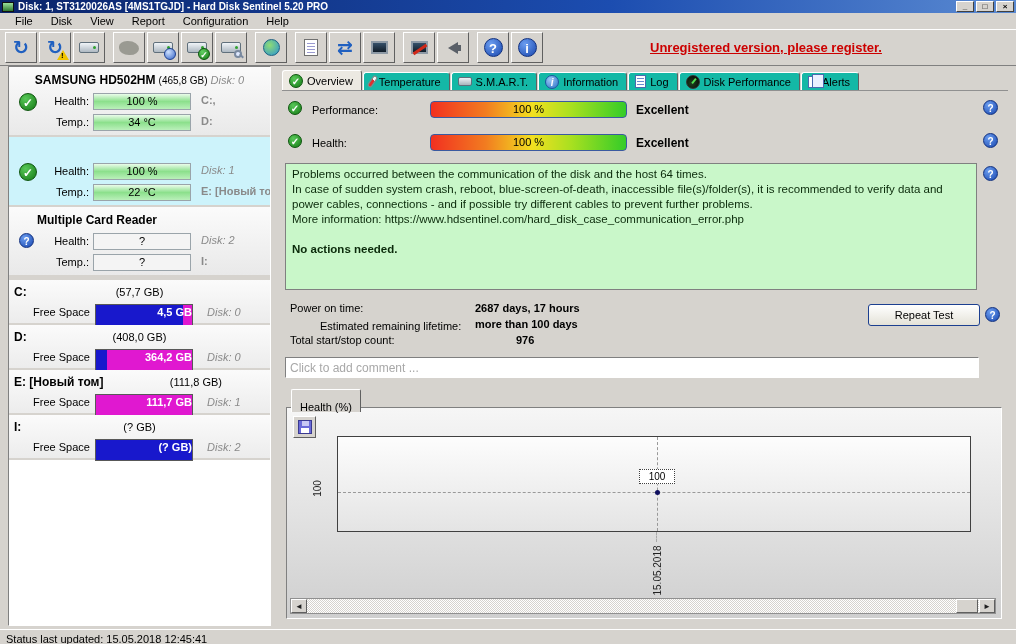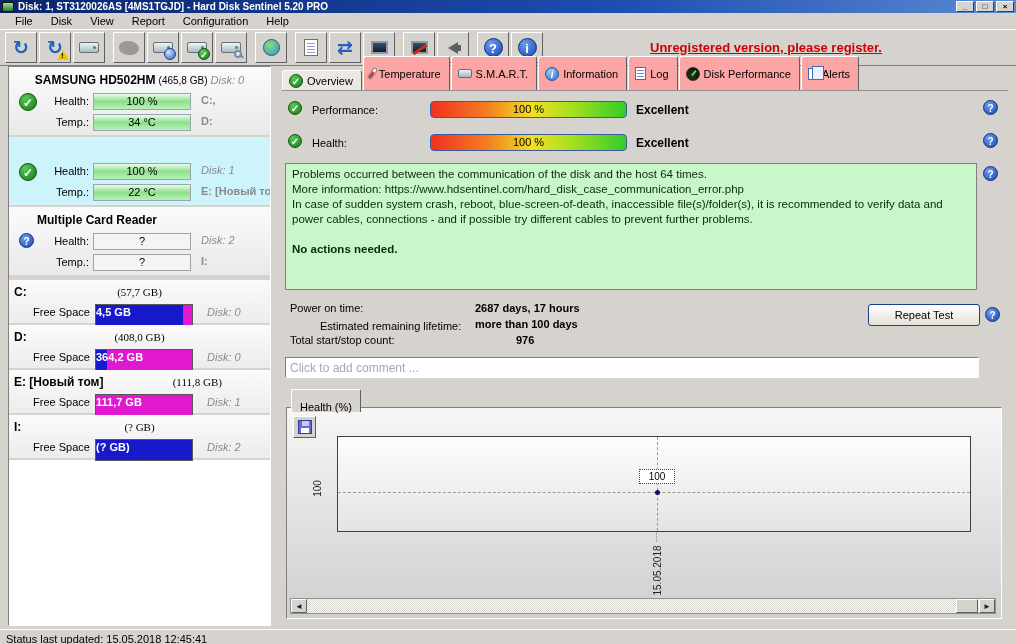--- a/index.html
+++ b/index.html
@@ -72,29 +72,29 @@
   .d-row-label { position:absolute; width:72px; text-align:right; font-size:11px; }
   .gbar { position:absolute; left:84px; width:98px; height:17px; text-align:center; line-height:15px;
     background:linear-gradient(#eafcea,#8ce08c 50%,#baf0ba); border:1px solid #9aa4aa; font-size:11px; }
   .gbar.unknown { background:#f4f4f4; }
   .d-status { position:absolute; left:10px; top:26px; }
   .d-right1 { position:absolute; left:192px; top:27px; white-space:nowrap; }
   .d-right2 { position:absolute; left:192px; top:48px; white-space:nowrap; overflow:hidden; width:70px; }
   .part-item { position:relative; height:45px; border-bottom:2px solid #d6d3ce;
     background:linear-gradient(#fbfbfb,#ececec); }
   .p-name { position:absolute; left:5px; top:5px; font-weight:bold; font-size:12px; white-space:nowrap; }
-  .p-size { position:absolute; left:0; top:6px; width:100%; text-align:center;font-family:Liberation Serif, serif; }
+  .p-size { position:absolute; left:0; top:6px; width:100%; text-align:center; }
   .p-fs-label { position:absolute; left:24px; top:26px; }
   .fsbar { position:absolute; left:86px; top:24px; width:98px; height:22px; border:1px solid #585858;
-    color:#fff; font-weight:bold; text-align:left; line-height:15px; font-size:11px; }
+    color:#fff; font-weight:bold; text-align:right; line-height:15px; font-size:11px; }
   .p-diskno { position:absolute; left:198px; top:26px; }
   
   .tabs { left:282px; top:70px; height:21px; display:flex; align-items:flex-end; }
-  .tab { display:flex; align-items:center; gap:4px; padding:2px 8px 3px 6px; height:35px;
-    background:#fca5a5; border:1px solid; border-color:#fff #606060 #606060 #fff; border-bottom:none; margin-right:1px;
+  .tab { display:flex; align-items:center; gap:4px; padding:2px 8px 3px 6px; height:19px;
+    background:#14b8a6; border:1px solid; border-color:#fff #606060 #606060 #fff; border-bottom:none; margin-right:1px;
     border-radius:3px 3px 0 0; }
   .tab.active { height:21px; background:#ece9e2; border-bottom:none; }
   .tab-line { left:282px; top:90px; width:726px; height:1px; background:#fff; border-top:1px solid #909090; }
   
   .row-label { font-size:11px; }
   .gradbar { width:197px; height:17px; border:1px solid #3b5aa0; border-radius:4px; text-align:center; line-height:15px;
     background:linear-gradient(to right,#f23020,#f27c20 28%,#f2e020 52%,#a8e020 72%,#34cc28); }
   .rating { font-weight:bold; font-size:12px; }
   .msgbox { left:285px; top:163px; width:692px; height:127px; background:#c9f7c9; border:1px solid #808080;
     padding:3px 6px; color:#0a2a0a; line-height:15px; font-size:11.5px; overflow:hidden; }
@@ -345,22 +345,22 @@
 <span class="abs circ circ-sm" style="left:983px;top:100px;">?</span>
 
 <span class="abs chk chk-sm" style="left:288px;top:134px;">✓</span>
 <span class="abs row-label" style="left:312px;top:137px;">Health:</span>
 <div class="abs gradbar" style="left:430px;top:134px;">100 %</div>
 <span class="abs rating" style="left:636px;top:136px;">Excellent</span>
 <span class="abs circ circ-sm" style="left:983px;top:133px;">?</span>
 
 <div class="abs msgbox">
   <div>Problems occurred between the communication of the disk and the host 64 times.</div>
+  <div>In case of sudden system crash, reboot, blue-screen-of-death, inaccessible file(s)/folder(s), it is recommended to verify data and power cables, connections - and if possible try different cables to prevent further problems.</div>
   <div>More information: https://www.hdsentinel.com/hard_disk_case_communication_error.php</div>
-  <div>In case of sudden system crash, reboot, blue-screen-of-death, inaccessible file(s)/folder(s), it is recommended to verify data and power cables, connections - and if possible try different cables to prevent further problems.</div>
   <div style="height:15px;"></div>
   <div style="font-weight:bold;">No actions needed.</div>
 </div>
 <span class="abs circ circ-sm" style="left:983px;top:166px;">?</span>
 
 <span class="abs stat-label" style="top:302px;">Power on time:</span>
 <span class="abs stat-value" style="top:302px;">2687 days, 17 hours</span>
 <span class="abs stat-label" style="top:320px;padding-left:30px;">Estimated remaining lifetime:</span>
 <span class="abs stat-value" style="top:318px;">more than 100 days</span>
 <span class="abs stat-label" style="top:334px;">Total start/stop count:</span>

